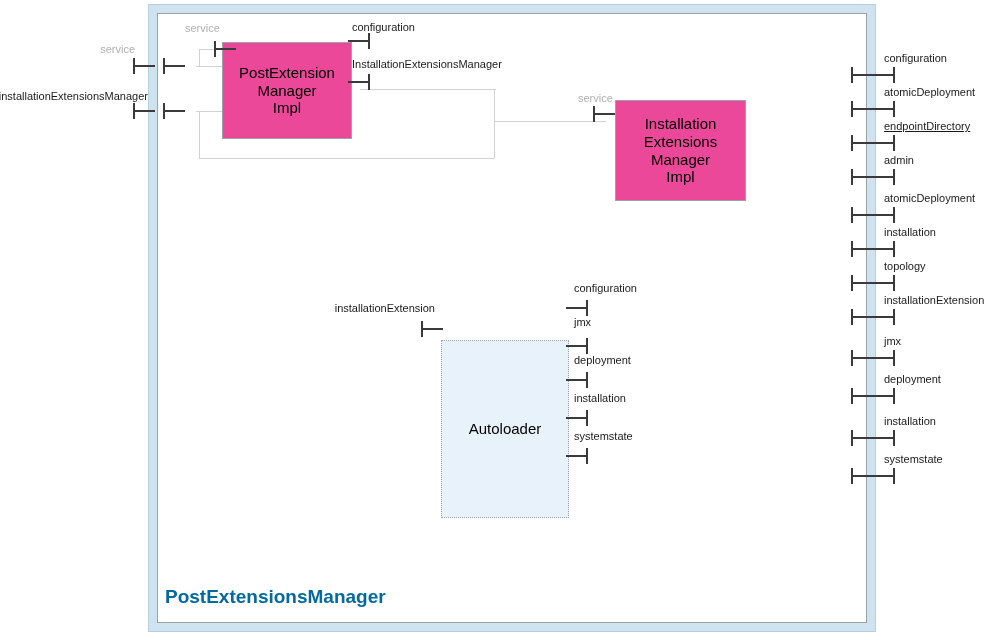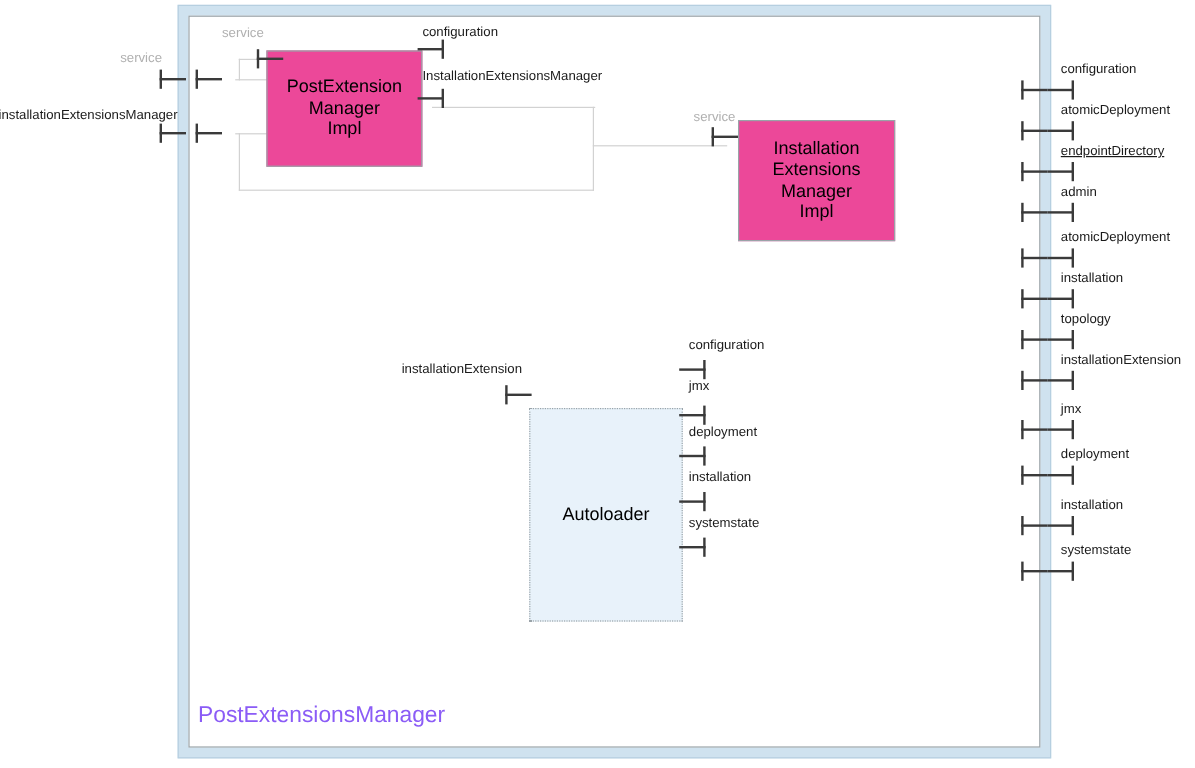--- a/index.html
+++ b/index.html
@@ -7,21 +7,21 @@
        font-family:"Liberation Sans","DejaVu Sans",sans-serif;}
   #stage{position:relative;width:996px;height:640px;background:#fff;}
 
   
   .frame-outer{position:absolute;left:148px;top:4px;width:728px;height:628px;
       background:#cfe2ef;border:1px solid #b6cfe0;box-sizing:border-box;}
   .frame-inner{position:absolute;left:157px;top:13px;width:710px;height:610px;
       background:#ffffff;border:1px solid #9aa3a8;box-sizing:border-box;}
 
   .frame-title{position:absolute;left:165px;top:586px;width:400px;
-      font-size:19px;color:#8b5cf6;white-space:nowrap;}
+      font-size:19px;color:#0369a1;white-space:nowrap;font-weight:bold;}
 
   
   .cbox{position:absolute;box-sizing:border-box;display:flex;
         align-items:center;justify-content:center;text-align:center;
         color:#000;line-height:1.18;}
   .cbox.solid{background:#ec4899;border:1px solid #9aa3a8;}
   .cbox.dotted{background:#e8f2fa;border:1px dotted #9aa3a8;}
 
   #box-pem{left:222px;top:42px;width:130px;height:97px;font-size:15px;}
   #box-iem{left:615px;top:100px;width:131px;height:101px;font-size:15px;}

